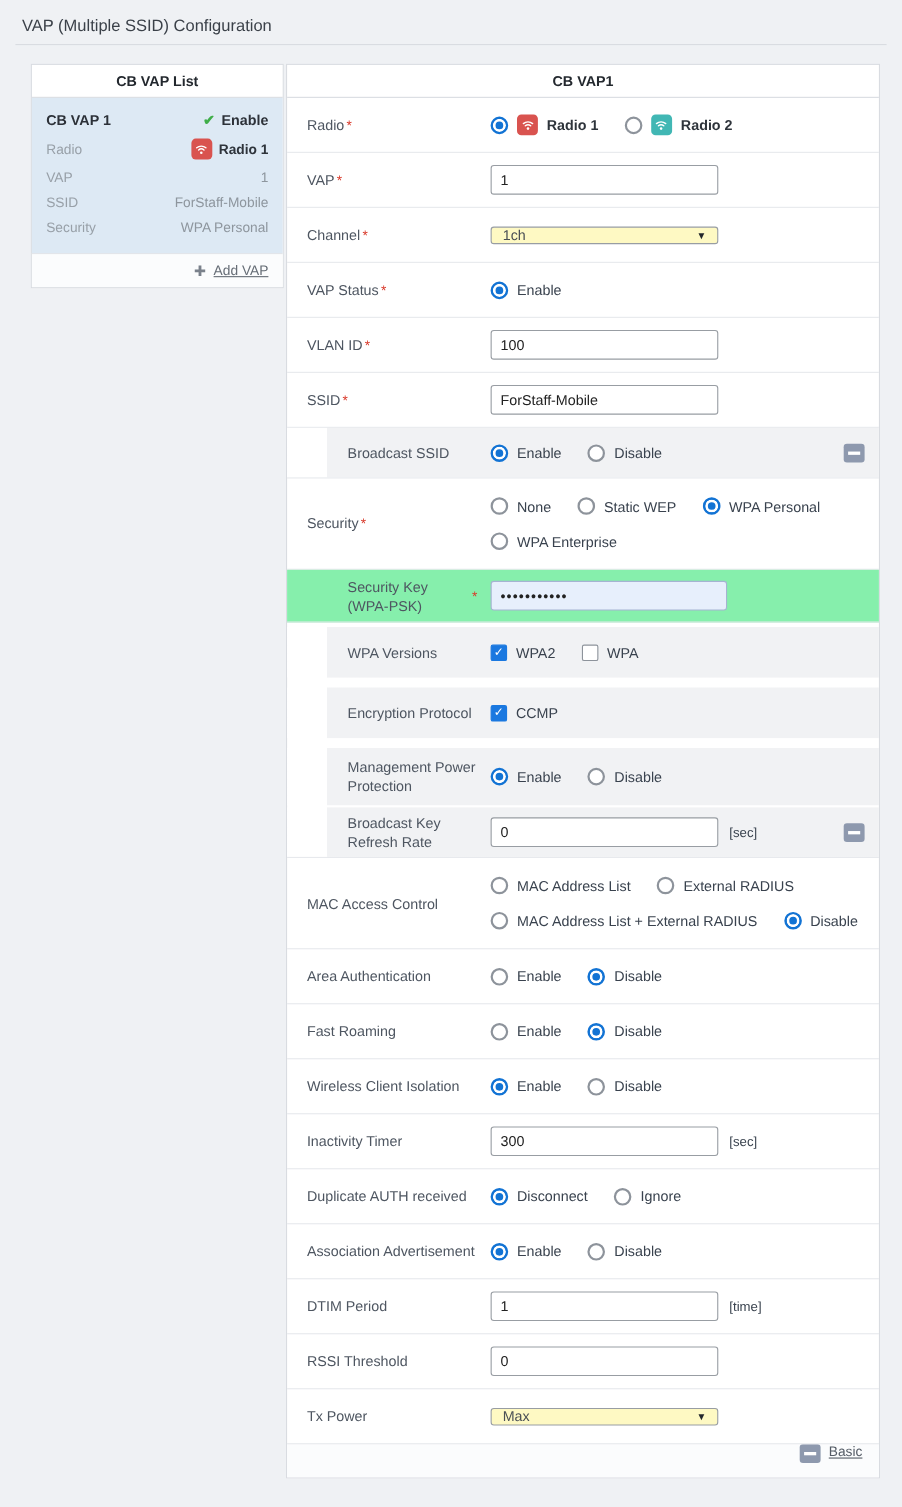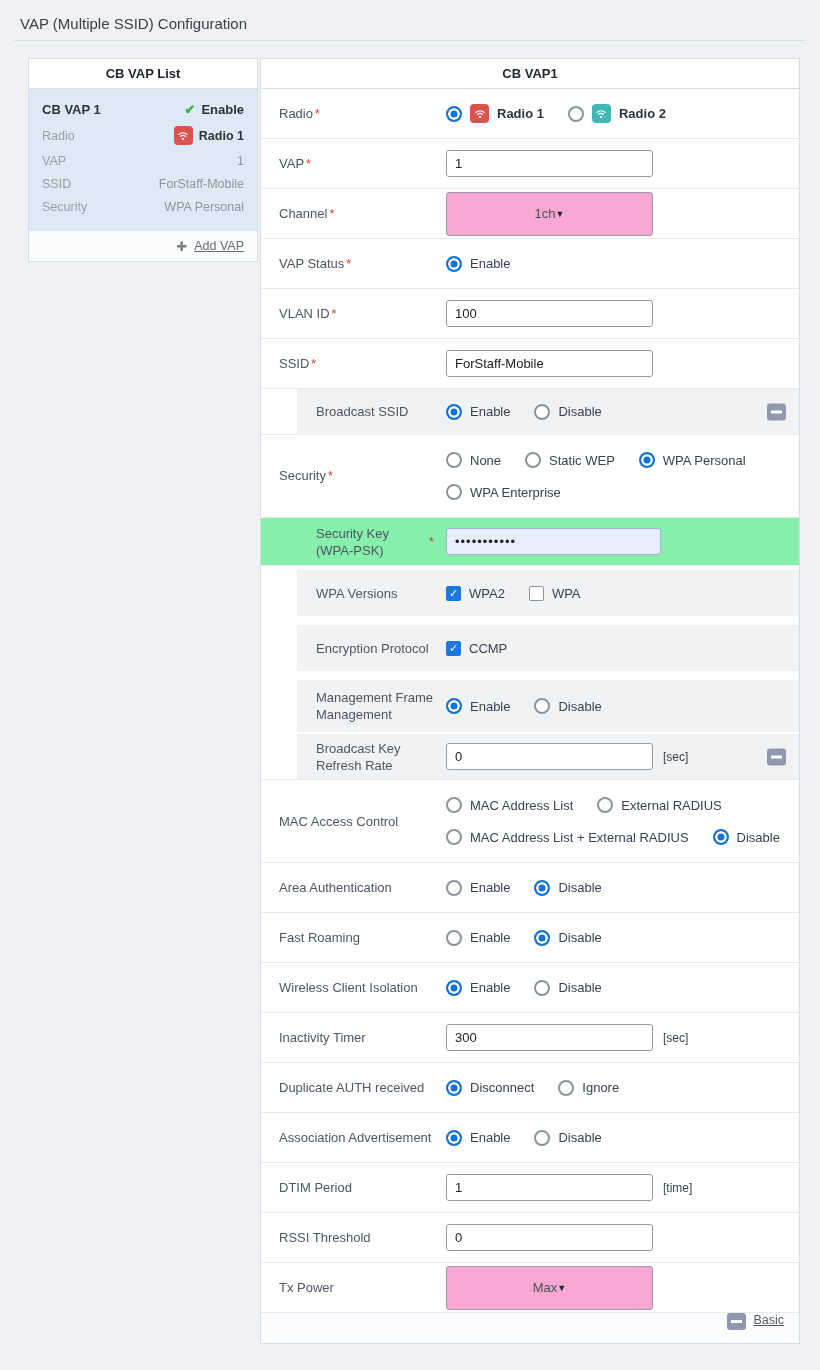--- a/index.html
+++ b/index.html
@@ -35,21 +35,21 @@
   .cb{width:15px;height:15px;border:1px solid #8d939b;border-radius:2px;background:#fff;box-sizing:border-box;display:inline-flex;align-items:center;justify-content:center;font-size:11px;line-height:1;color:transparent;flex-shrink:0}
   .cb.on{background:#1a78e0;border-color:#1a78e0;color:#fff}
   .bold{font-weight:bold;color:#2e343b}
   .wifiic{width:19px;height:19px;border-radius:4px;display:inline-flex;align-items:center;justify-content:center;flex-shrink:0}
   .wifiic.red{background:#d9534f}
   .wifiic.teal{background:#41b7b4}
   .wifiic svg{width:14px;height:14px;display:block}
   input.txt{width:207px;height:27px;border:1px solid #989da3;border-radius:3px;padding:0 8px;font-family:"Liberation Sans",sans-serif;font-size:13px;color:#222;box-sizing:border-box;background:#fff}
   input.key{background:#e7effc;border-color:#a6b3d2;width:215px;letter-spacing:1px}
   .unit{margin-left:9px;font-size:12px;color:#39424e}
-  .sel{width:207px;height:44px;border:1px solid #989da3;border-radius:3px;display:inline-flex;align-items:center;justify-content:center;padding:0 10px;box-sizing:border-box;background:#f9a8d4;color:#4a4f55;font-size:13px;cursor:pointer}
+  .sel{width:207px;height:16px;border:1px solid #989da3;border-radius:3px;display:inline-flex;align-items:center;justify-content:space-between;padding:0 10px;box-sizing:border-box;background:#fef9c3;color:#4a4f55;font-size:13px;cursor:pointer}
   .arr{font-size:9px;color:#23272c}
   
   .row.sub{background:linear-gradient(90deg,#fff 36px,#f1f2f4 36px);padding-left:55px;min-height:46px;border-bottom:none}
   .row.sub .lbl{width:130px}
   .row.sub.keyrow{background:#86efac;min-height:48px;border-bottom:1px solid #e7e9ed}
   .row.sub.keyrow .lbl{width:113px}
   .keyreq{width:17px;flex-shrink:0;text-align:left;color:#d93a2b;font-size:12.5px}
   .row.sub.bord{border-bottom:1px solid #e7e9ed}
   .gap9{margin-top:9px}
   .gap4{margin-top:4px}
@@ -245,21 +245,21 @@
     <div class="lbl"><span>Encryption Protocol</span></div>
     <div class="ctrl">
       <span class="opt">
           <span class="cb on">✓</span>
           <span>CCMP</span>
         </span>
     </div>
   </div>
 
   <div class="row sub gap9" style="min-height:52px">
-    <div class="lbl"><span>Management Frame Management</span></div>
+    <div class="lbl"><span>Management Power Protection</span></div>
     <div class="ctrl">
       <span class="opt">
           <span class="radio on"></span>
           <span>Enable</span>
         </span>
       <span class="opt">
           <span class="radio"></span>
           <span>Disable</span>
         </span>
     </div>

